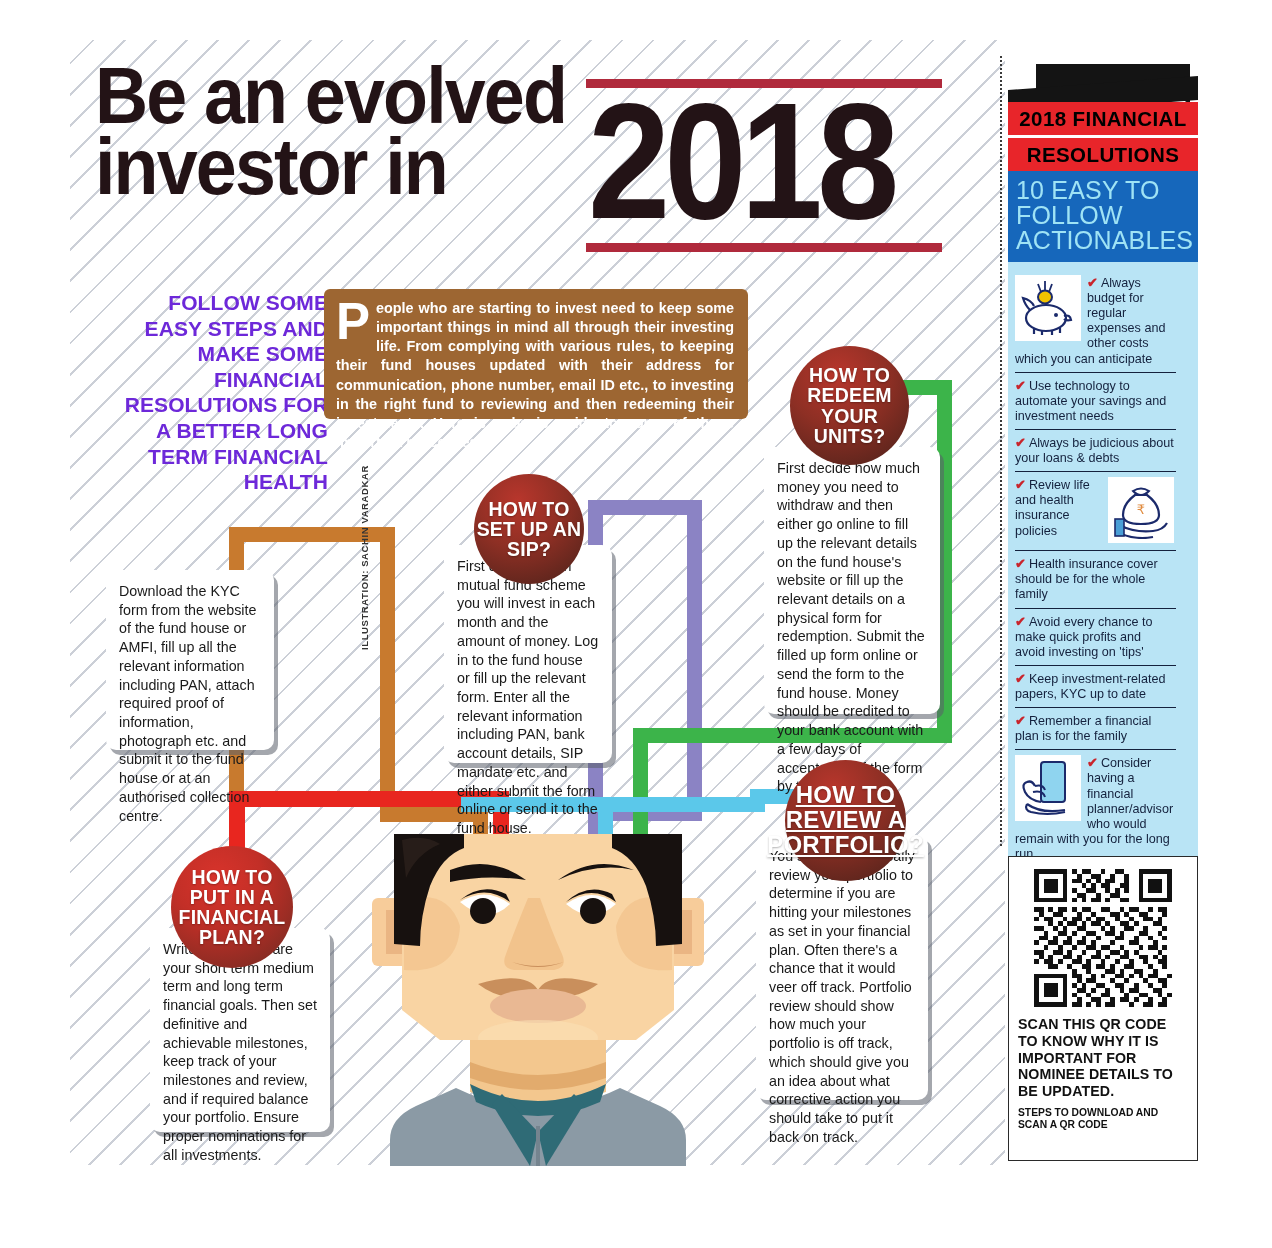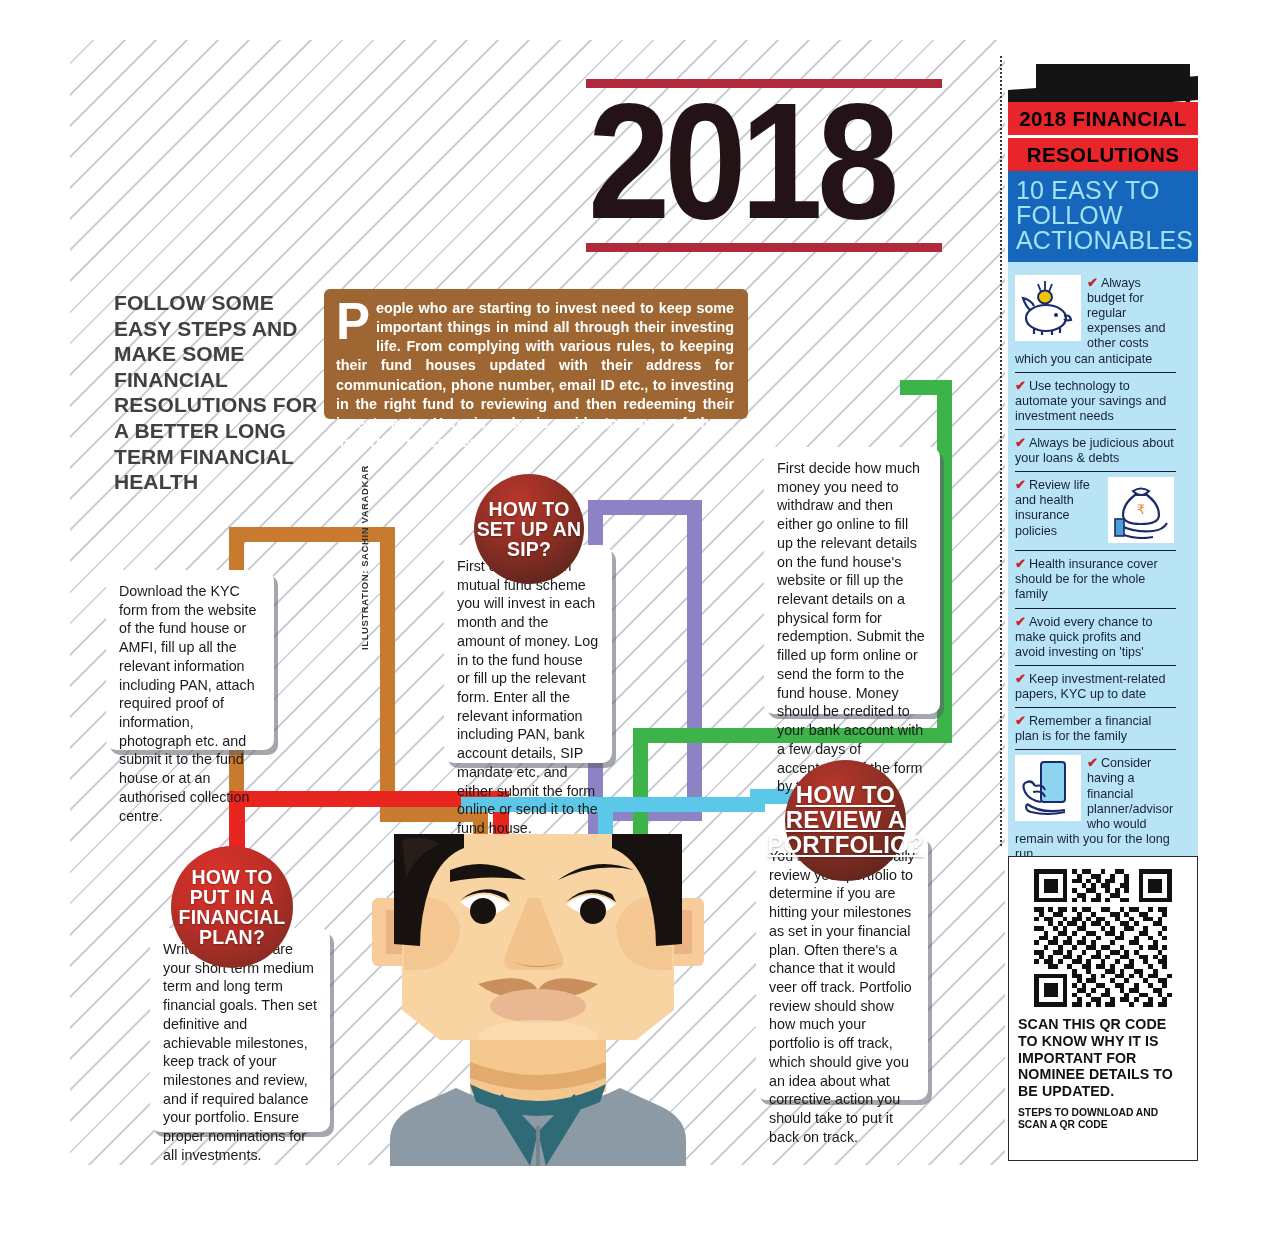--- a/index.html
+++ b/index.html
@@ -50,24 +50,25 @@
     transform:scaleX(1.0) scaleY(1.12);
     transform-origin:left top;
     z-index:7;
   }
   .yearbar{position:absolute;background:#b02a3c;height:9px;z-index:7;}
   .yearbar.top{left:586px;top:79px;width:356px;}
   .yearbar.bot{left:586px;top:243px;width:356px;}
 
   
   .kicker{
-    position:absolute;left:114px;top:290px;width:220px;z-index:6;
-    font-family:"Liberation Sans Narrow","Liberation Sans",sans-serif;
-    font-weight:bold;font-size:21px;line-height:1.22;color:#404040;
+    position:absolute;left:108px;top:290px;width:220px;z-index:6;
+    font-family:"Liberation Sans Narrow","Liberation Sans",sans-serif;
+    font-weight:bold;font-size:21px;line-height:1.22;color:#6d28d9;
     letter-spacing:0.1px;
+    text-align:right;
   }
 
   
   .intro{
     position:absolute;left:324px;top:289px;width:424px;height:130px;
     background:#9d6632;border-radius:6px;z-index:6;
     color:#ffffff;
     padding:10px 14px 8px 12px;
     box-sizing:border-box;
     font-family:"Liberation Sans Narrow","Liberation Sans",sans-serif;
@@ -180,20 +181,24 @@
   }
   .dotred{color:#d8232a;font-size:12px;}
 </style>
 </head>
 <body>
 
 <div class="page">
 
   <div class="hatch"></div>
 
+  <div class="headline">
+    <div class="hl-line hl1">Be an evolved</div>
+    <div class="hl-line hl2">investor in</div>
+  </div>
   <div class="yearbar top"></div>
   <div class="yearbar bot"></div>
   <div class="year">2018</div>
 
   <div class="kicker">FOLLOW SOME EASY STEPS AND MAKE SOME FINANCIAL RESOLUTIONS FOR A BETTER LONG TERM FINANCIAL HEALTH</div>
 
   <div class="intro">
     <span class="dropcap">P</span><span>eople who are starting to invest need to keep some important things in mind all through their investing life. From complying with various rules, to keeping their fund houses updated with their address for communication, phone number, email ID etc., to investing in the right fund to reviewing and then redeeming their investments. Here is a basic guide to some of those Important processes.</span>
   </div>
 
@@ -233,20 +238,23 @@
   </div>
   <div class="card" style="left:756px;top:835px;width:172px;height:265px;">
     <span>You should periodically review your portfolio to determine if you are hitting your milestones as set in your financial plan. Often there's a chance that it would veer off track. Portfolio review should show how much your portfolio is off track, which should give you an idea about what corrective action you should take to put it back on track.</span>
   </div>
   <div class="card" style="left:150px;top:928px;width:180px;height:204px;">
     <span>Write down what are your short term medium term and long term financial goals. Then set definitive and achievable milestones, keep track of your milestones and review, and if required balance your portfolio. Ensure proper nominations for all investments.</span>
   </div>
 
   <div class="circ circ-dark" style="left:474px;top:474px;width:110px;height:110px;font-size:19.5px;">
     <span>HOW TO SET UP AN SIP?</span>
+  </div>
+  <div class="circ circ-dark" style="left:790px;top:346px;width:119px;height:119px;font-size:19.5px;">
+    <span>HOW TO REDEEM YOUR UNITS?</span>
   </div>
   <div class="circ circ-dark" style="left:785px;top:760px;width:121px;height:121px;font-size:24px;text-decoration:underline;">
     <span>HOW TO REVIEW A PORTFOLIO?</span>
   </div>
   <div class="circ circ-red" style="left:171px;top:846px;width:122px;height:122px;font-size:19.5px;">
     <span>HOW TO PUT IN A FINANCIAL PLAN?</span>
   </div>
 
   <div class="credit">ILLUSTRATION: SACHIN VARADKAR</div>
 

